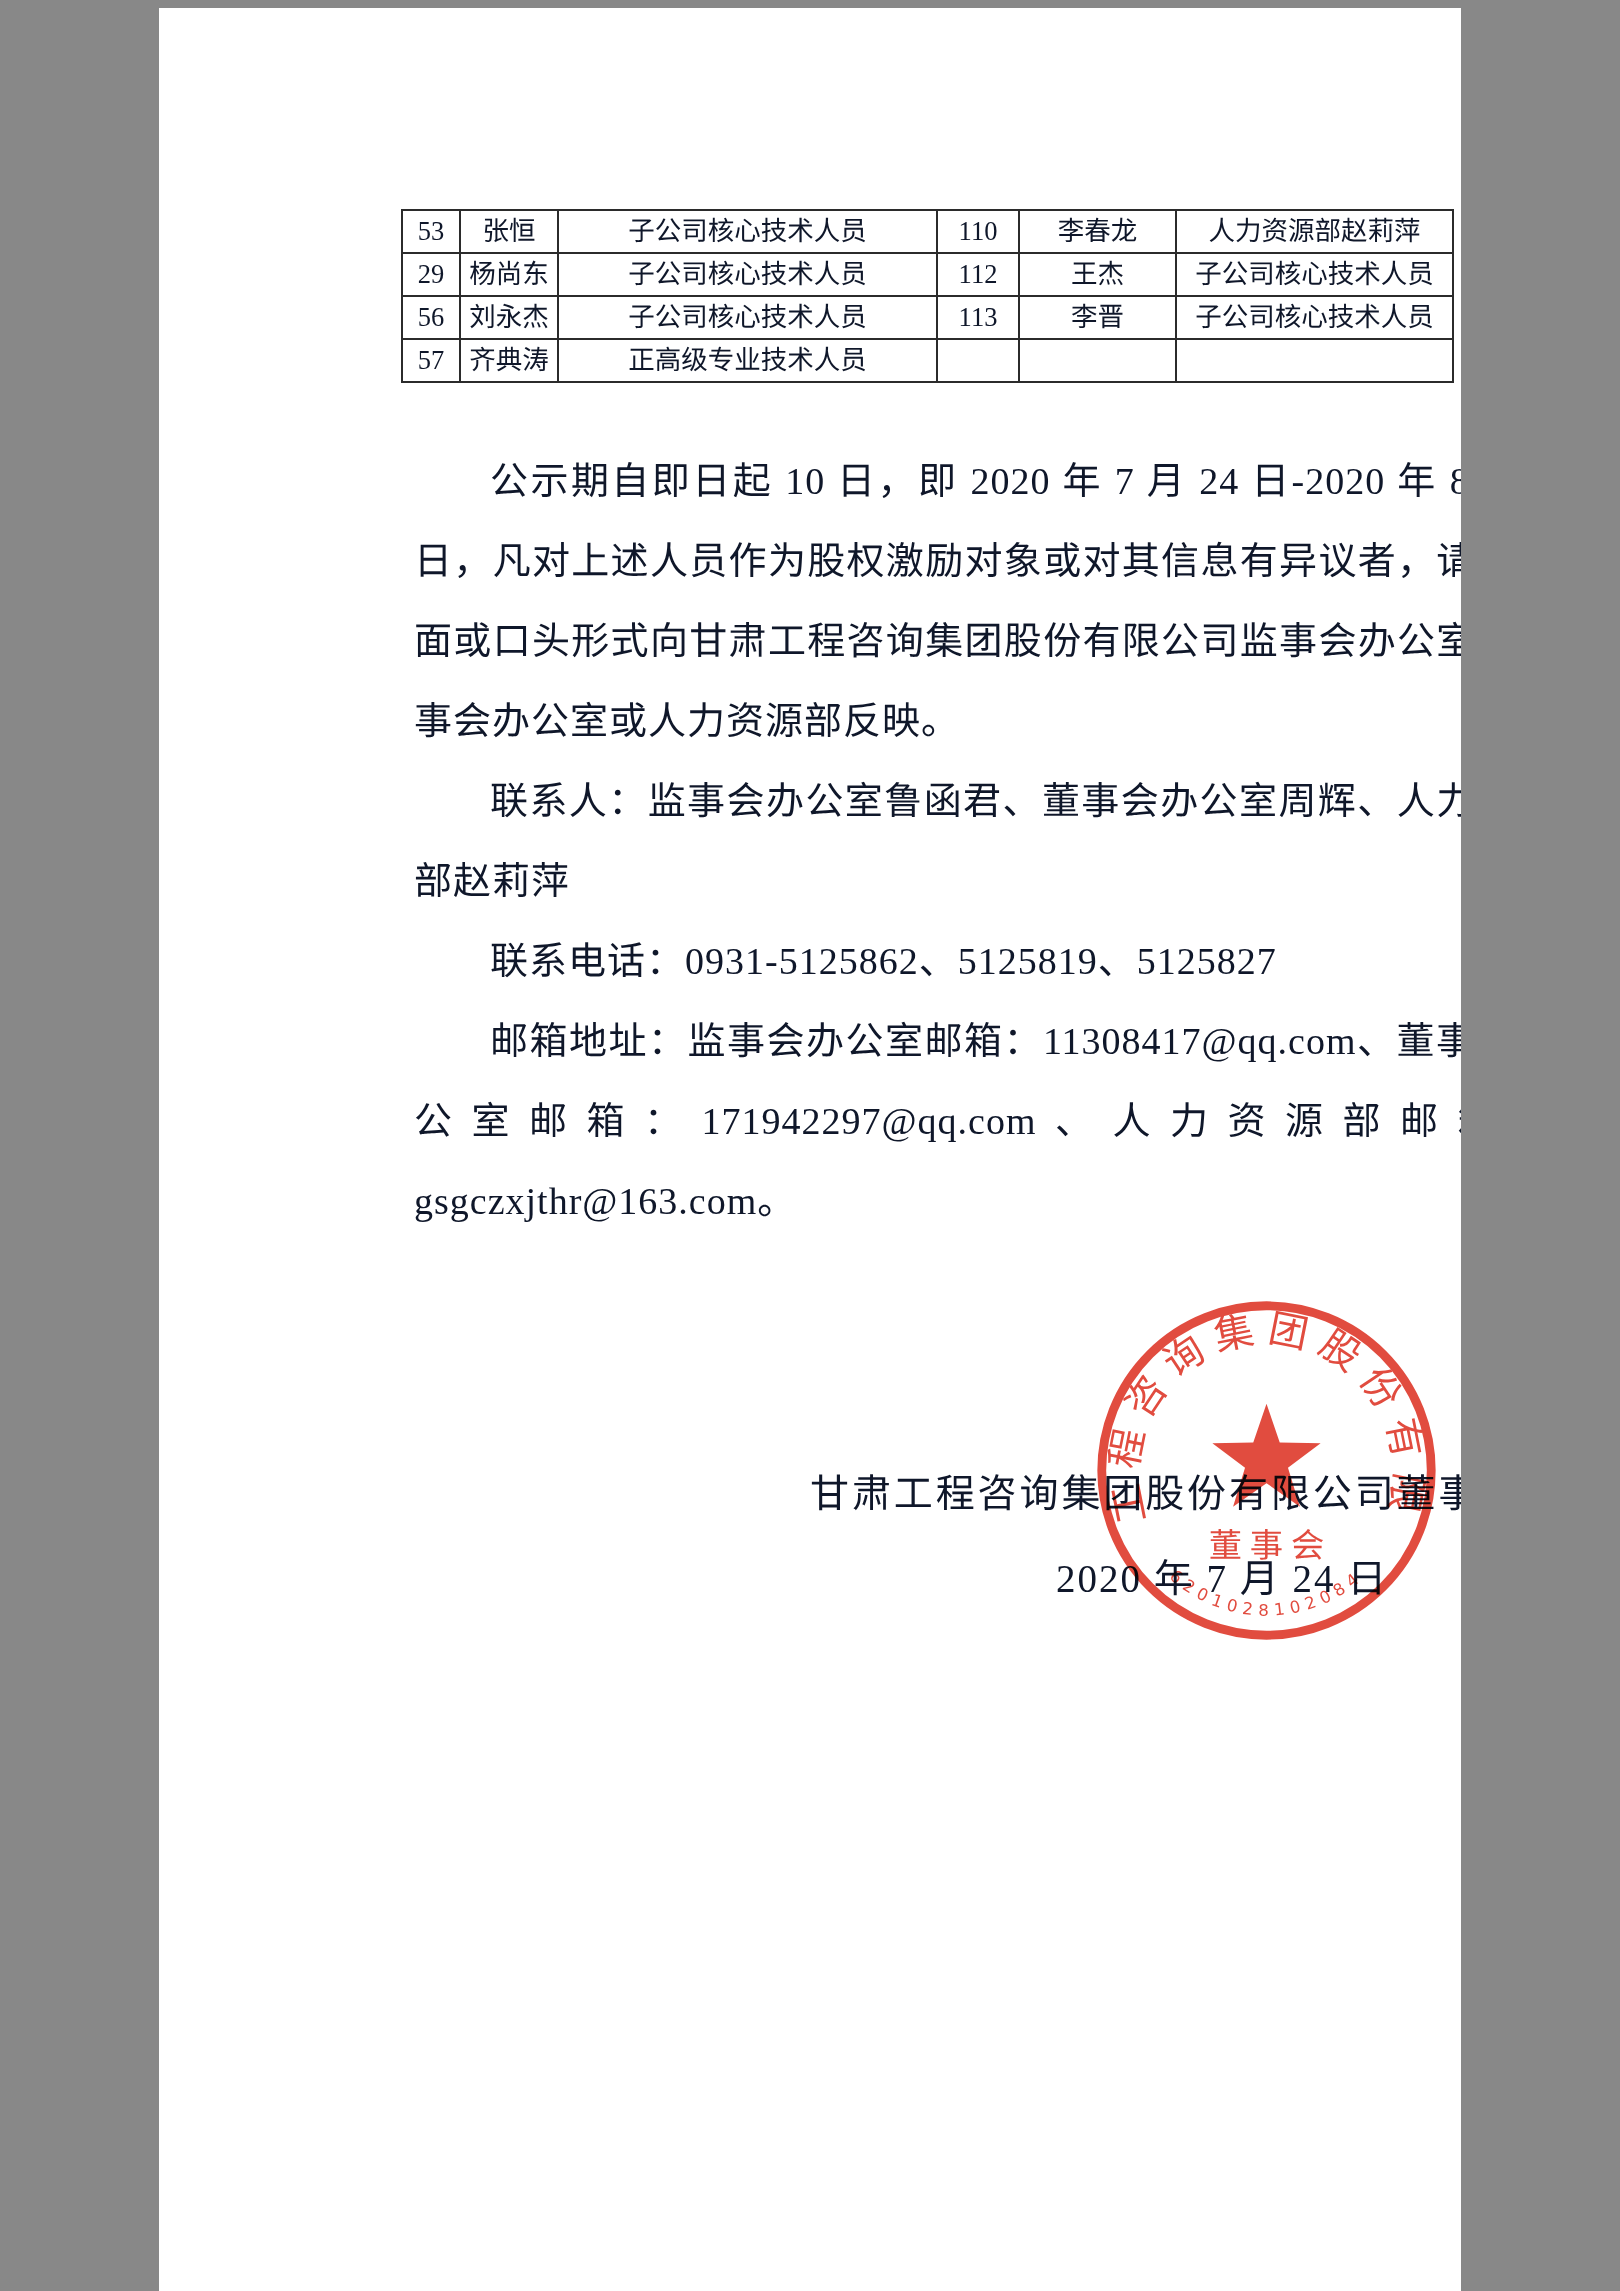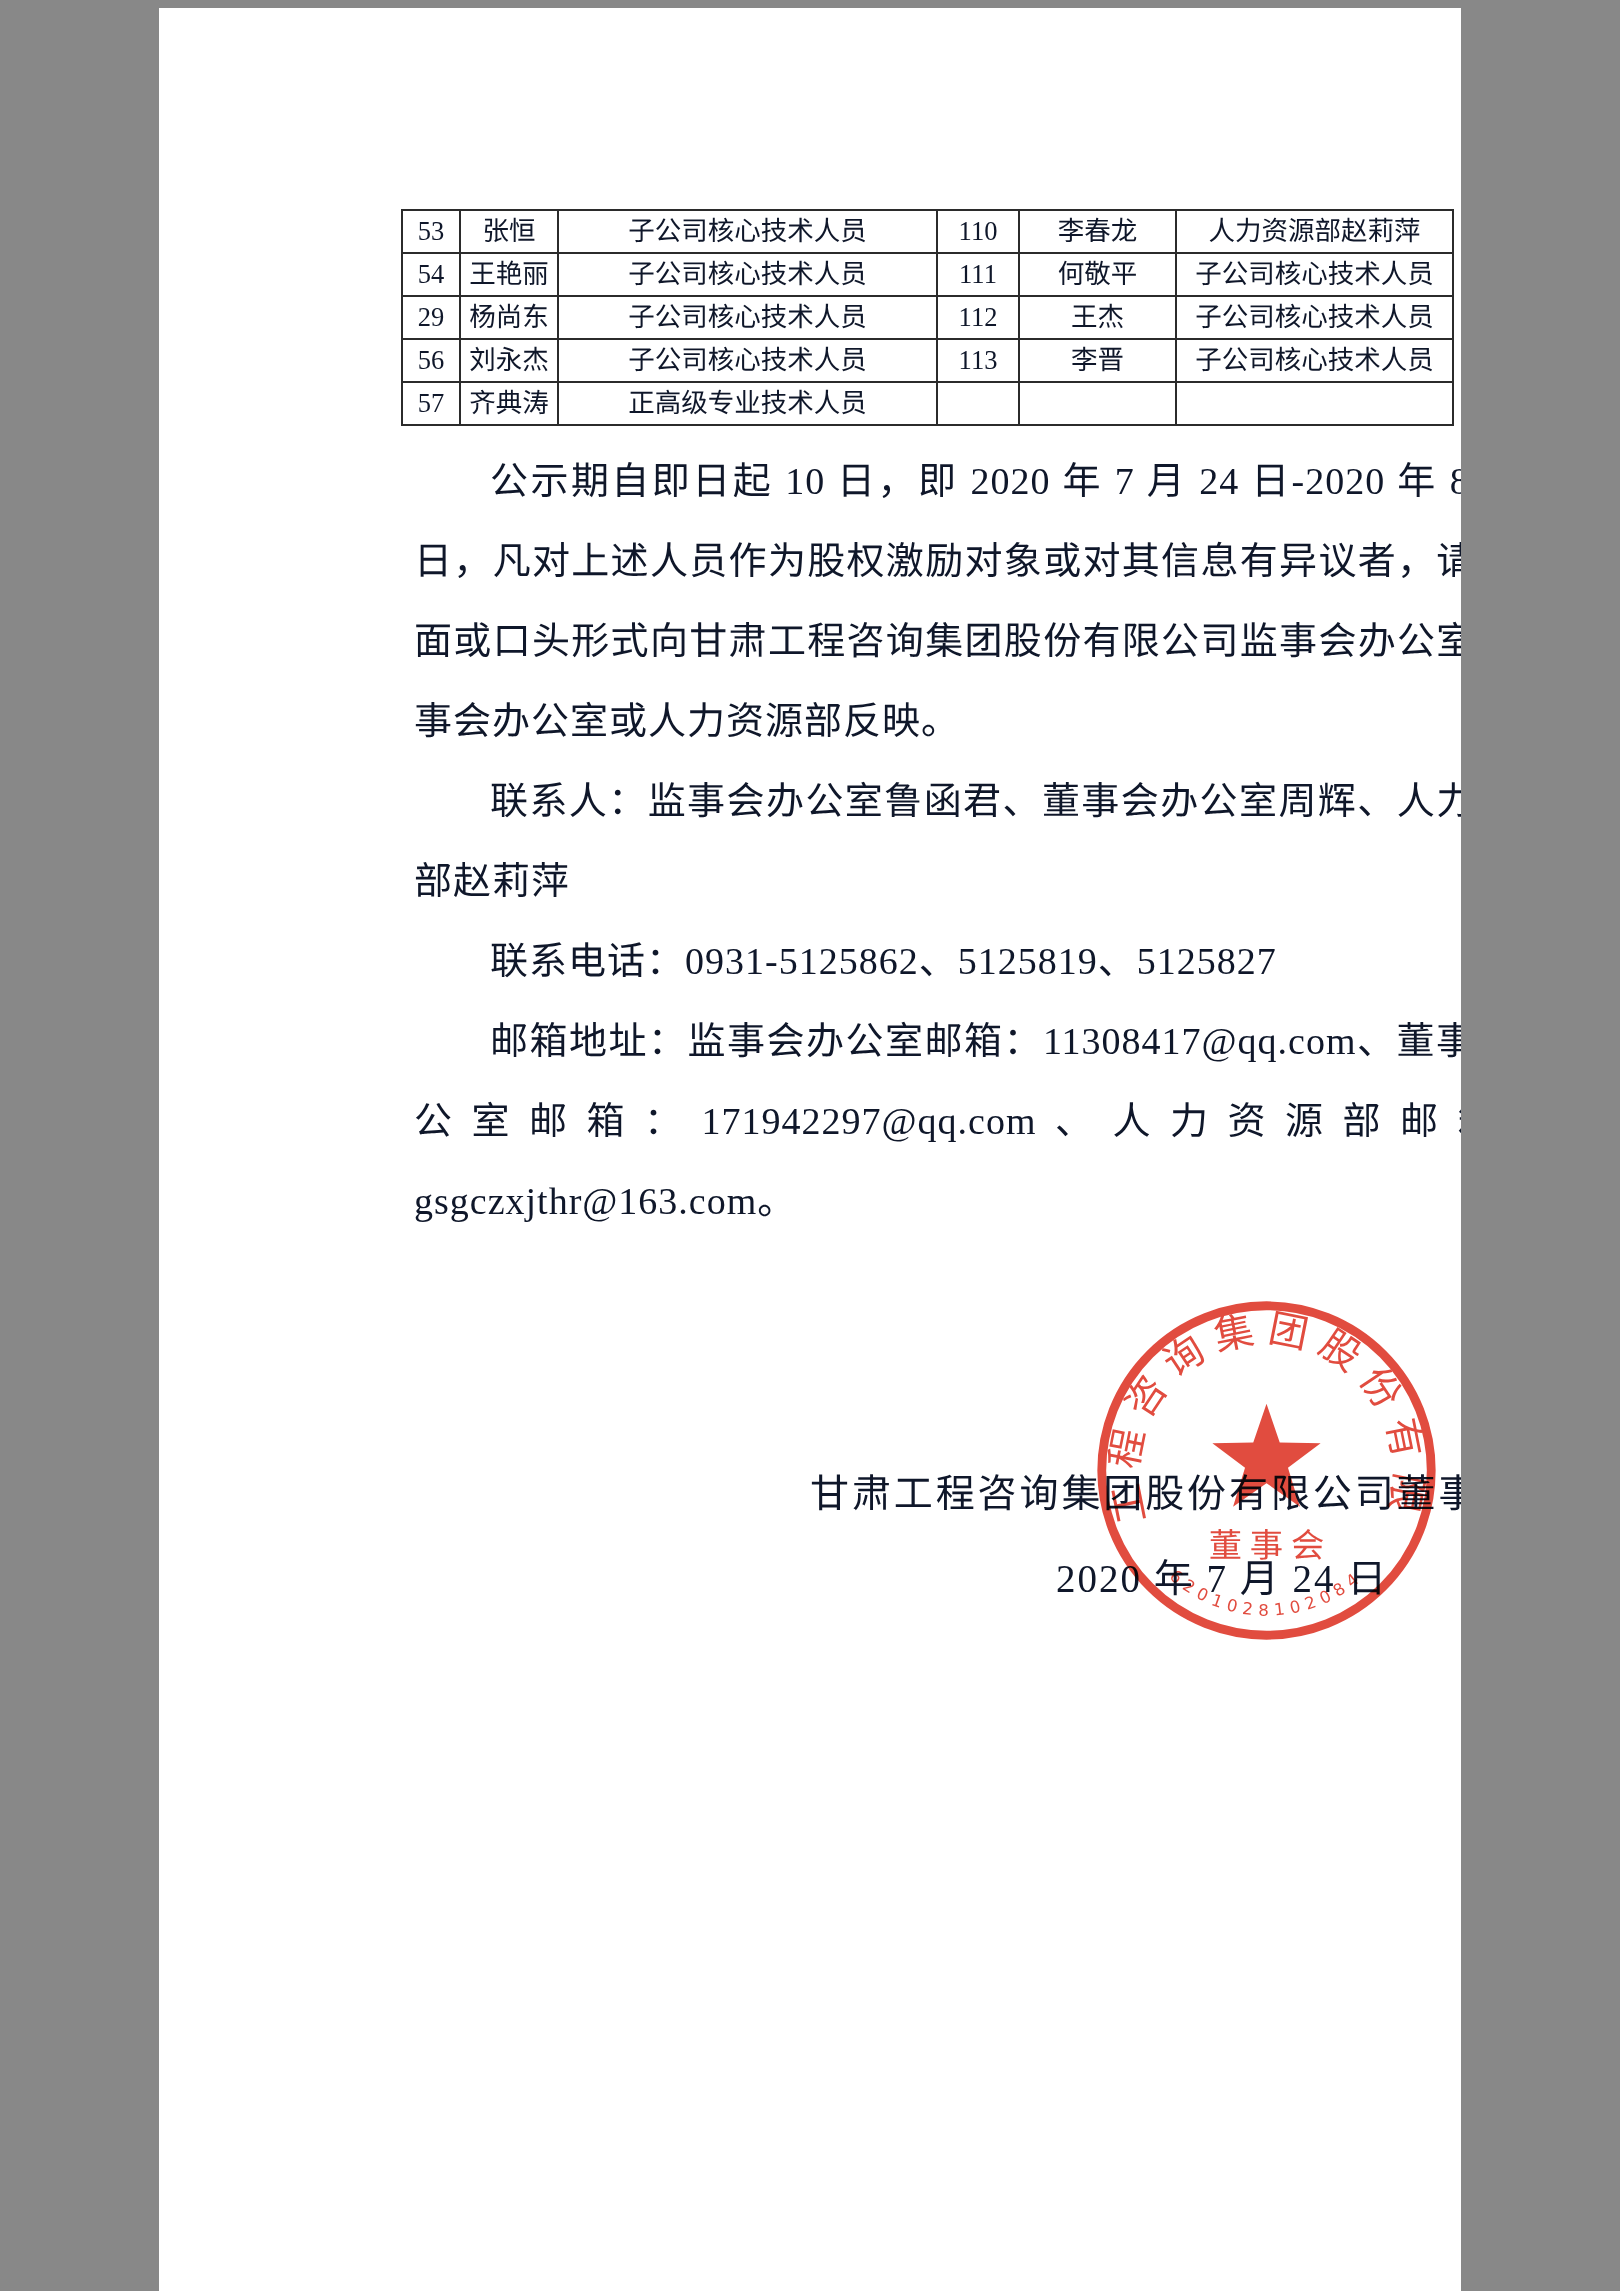--- a/index.html
+++ b/index.html
@@ -100,28 +100,20 @@
     <tbody>
       <tr>
         <td>53</td>
         <td>张恒</td>
         <td>子公司核心技术人员</td>
         <td>110</td>
         <td>李春龙</td>
         <td>人力资源部赵莉萍</td>
       </tr>
       <tr>
-        <td>54</td>
-        <td>王艳丽</td>
-        <td>子公司核心技术人员</td>
-        <td>111</td>
-        <td>何敬平</td>
-        <td>子公司核心技术人员</td>
-      </tr>
-      <tr>
         <td>29</td>
         <td>杨尚东</td>
         <td>子公司核心技术人员</td>
         <td>112</td>
         <td>王杰</td>
         <td>子公司核心技术人员</td>
       </tr>
       <tr>
         <td>56</td>
         <td>刘永杰</td>

